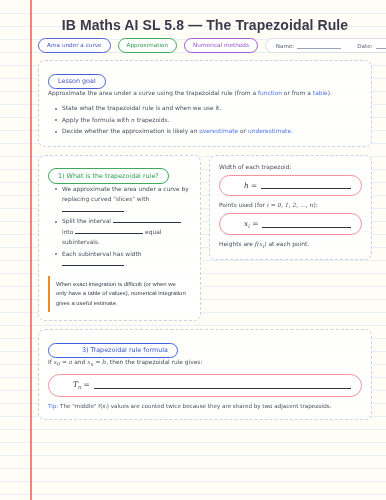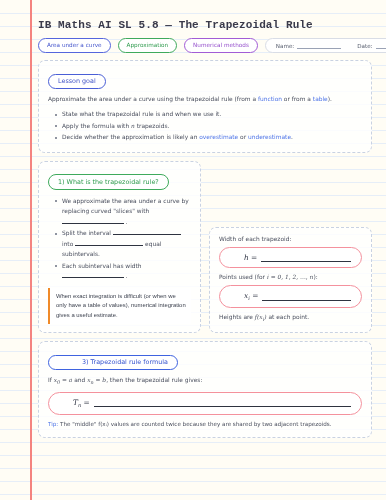--- a/index.html
+++ b/index.html
@@ -40,27 +40,28 @@
 
   
   #sheet {
     position: absolute;
     inset: 0;
     padding: 18px 14px 0 38px;
     box-sizing: border-box;
   }
 
   .title {
-    font-family: Liberation Mono, monospace;
-    font-size: 11px;
+    font-family: Liberation Sans, sans-serif;
+    font-size: 14px;
     font-weight: 600;
     color: #3a3a4a;
     line-height: 15px;
     letter-spacing: .1px;
     margin: 0 0 5px 0;
+    text-align: center;
   }
 
   
   .tagrow {
     display: flex;
     align-items: center;
     gap: 7px;
     margin-bottom: 7px;
   }
   .tag {
@@ -105,21 +106,20 @@
     margin-bottom: 8px;
   }
 
   .pill {
     display: inline-block;
     border-radius: 999px;
     background: #ffffff;
     padding: 2.5px 9px 3px 9px;
     font-size: 6.4px;
     line-height: 8px;
-    margin-bottom: 6px;
   }
   .pill-blue   { border: 1.2px solid #4a5fd6; color: #3e51c4; }
   .pill-green  { border: 1.2px solid #3faa5c; color: #2f9b4e; }
   .pill-purple { border: 1.2px solid #8d4fc4; color: #8345bb; }
   .pill-blue2  { border: 1.2px solid #3f63e0; color: #3553cf; padding-left: 33px; }
 
   .body-text {
     font-size: 5.9px;
     line-height: 9px;
     color: #4a4f5e;
@@ -157,21 +157,21 @@
     height: 6px;
     vertical-align: baseline;
   }
   .b-md { width: 62px; }
   .b-lg { width: 68px; }
 
   
   .cols {
     display: flex;
     gap: 8px;
-    align-items: flex-end;
+    align-items: flex-start;
   }
   .col { flex: 1 1 0; min-width: 0; }
 
   
   .callout {
     border-left: 2.5px solid #f08a28;
     background: #ffffff;
     padding: 4px 5px 4px 6px;
     margin-top: 6px;
     font-size: 5.9px;

